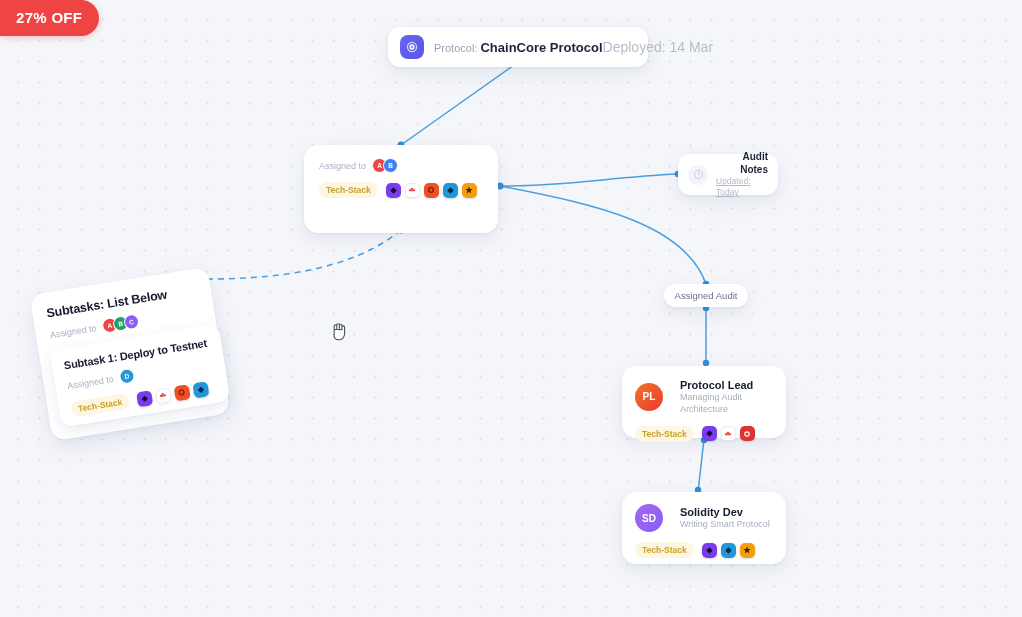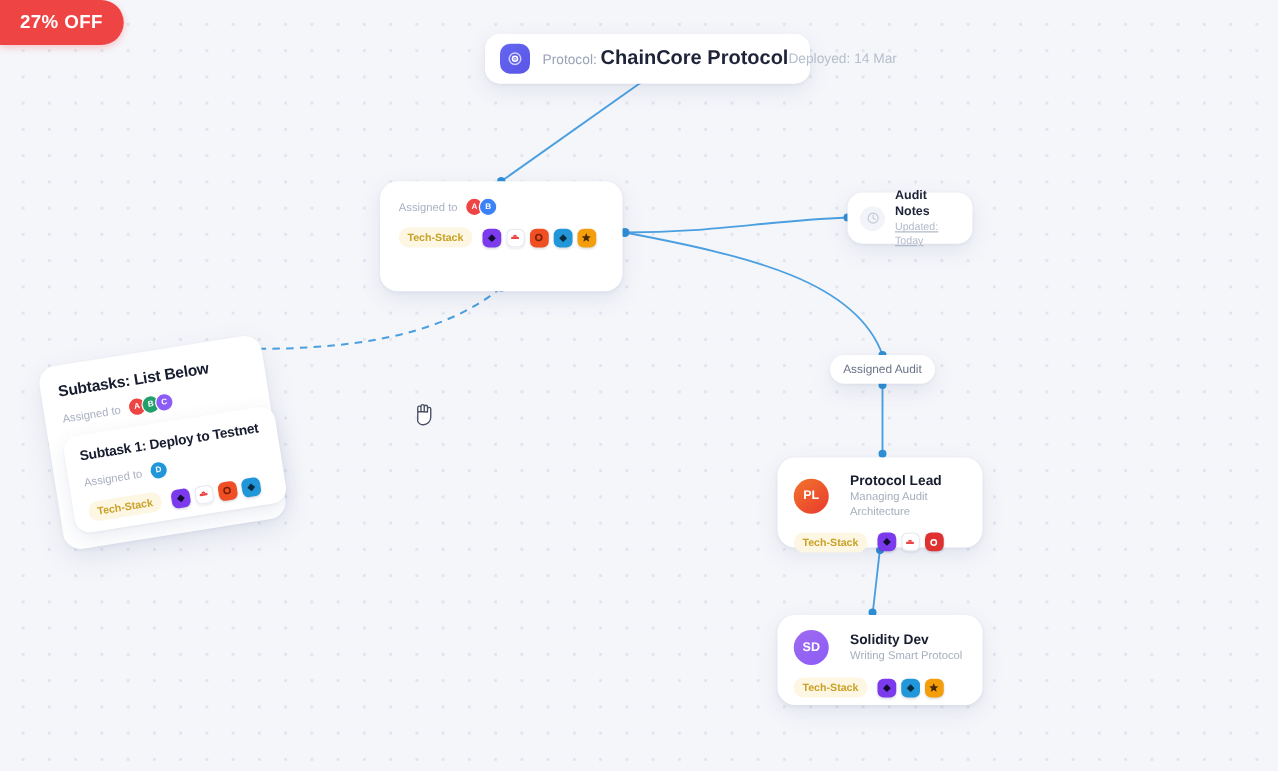--- a/index.html
+++ b/index.html
@@ -78,24 +78,24 @@
     display: flex; align-items: center; justify-content: center;
     flex: none;
     margin-right: 10px;
   }
   .protocol-ico svg { display:block; }
   .protocol-label {
     font-size: 11px;
     color: #9aa2b8;
     white-space: nowrap;
   }
-  .protocol-label b { color: #1e2338; font-size: 16px; }
+  .protocol-label b { color: #1e2338; font-size: 13px; }
   .protocol-deployed {
     margin-left: auto;
-    font-size: 11px;
+    font-size: 14px;
     color: #b6bdcd;
     white-space: nowrap;
   }
 
   
   .task-node {
     left: 304px;
     top: 145px;
     width: 194px;
     height: 88px;
@@ -164,21 +164,21 @@
     border-radius: 12px;
   }
   .audit-ico {
     width: 20px; height: 20px;
     border-radius: 50%;
     background: #f2f4fa;
     display: flex; align-items: center; justify-content: center;
     margin-right: 8px;
     flex: none;
   }
-  .audit-title { font-size: 10px; font-weight: bold; color: #1d2338; line-height: 1.25; }
+  .audit-title { font-size: 10px; font-weight: bold; color: #1d2338; line-height: 1.25; text-align: right; }
   .audit-sub { font-size: 8.5px; color: #b2b9ca; line-height: 1.25; text-decoration: underline; }
 
   
   .roles-node {
     left: 664px;
     top: 284px;
     width: 84px;
     height: 23px;
     border-radius: 12px;
     display: flex; align-items: center; justify-content: center;

